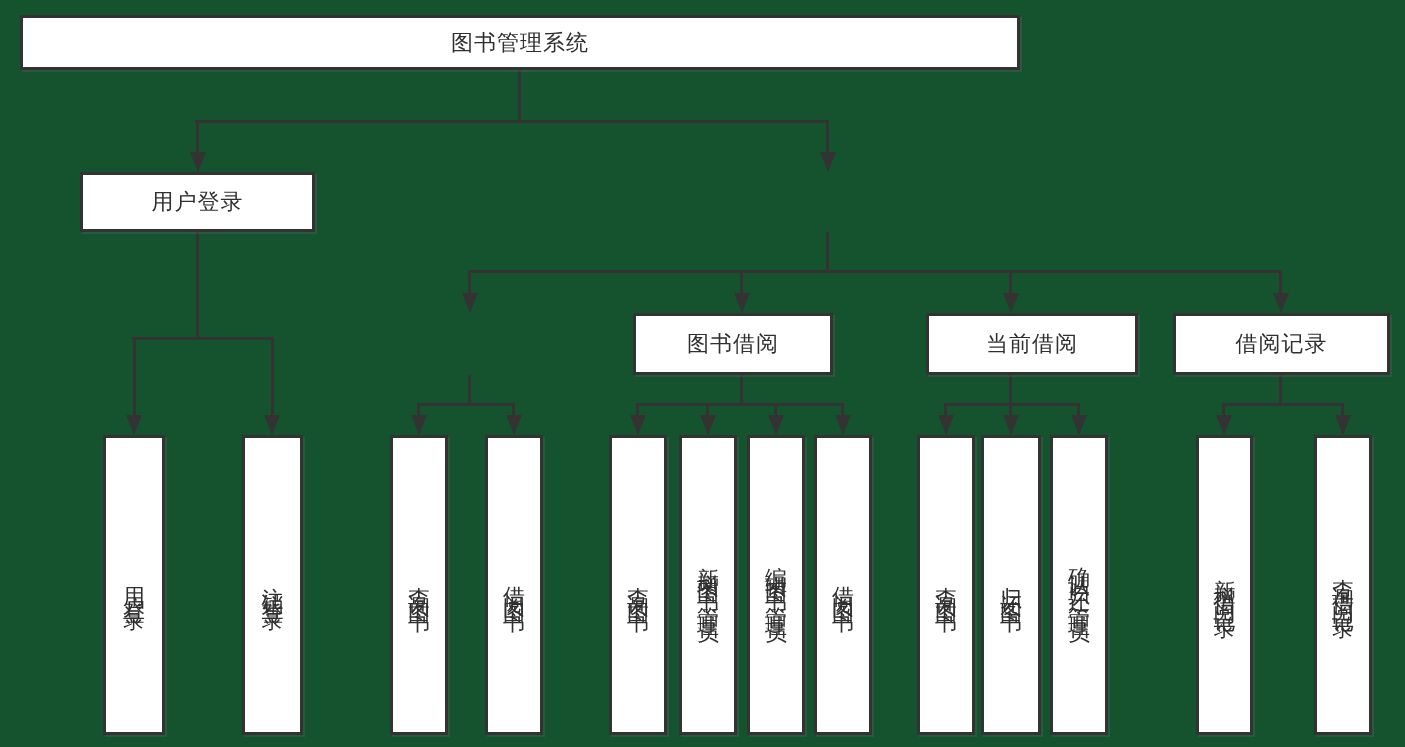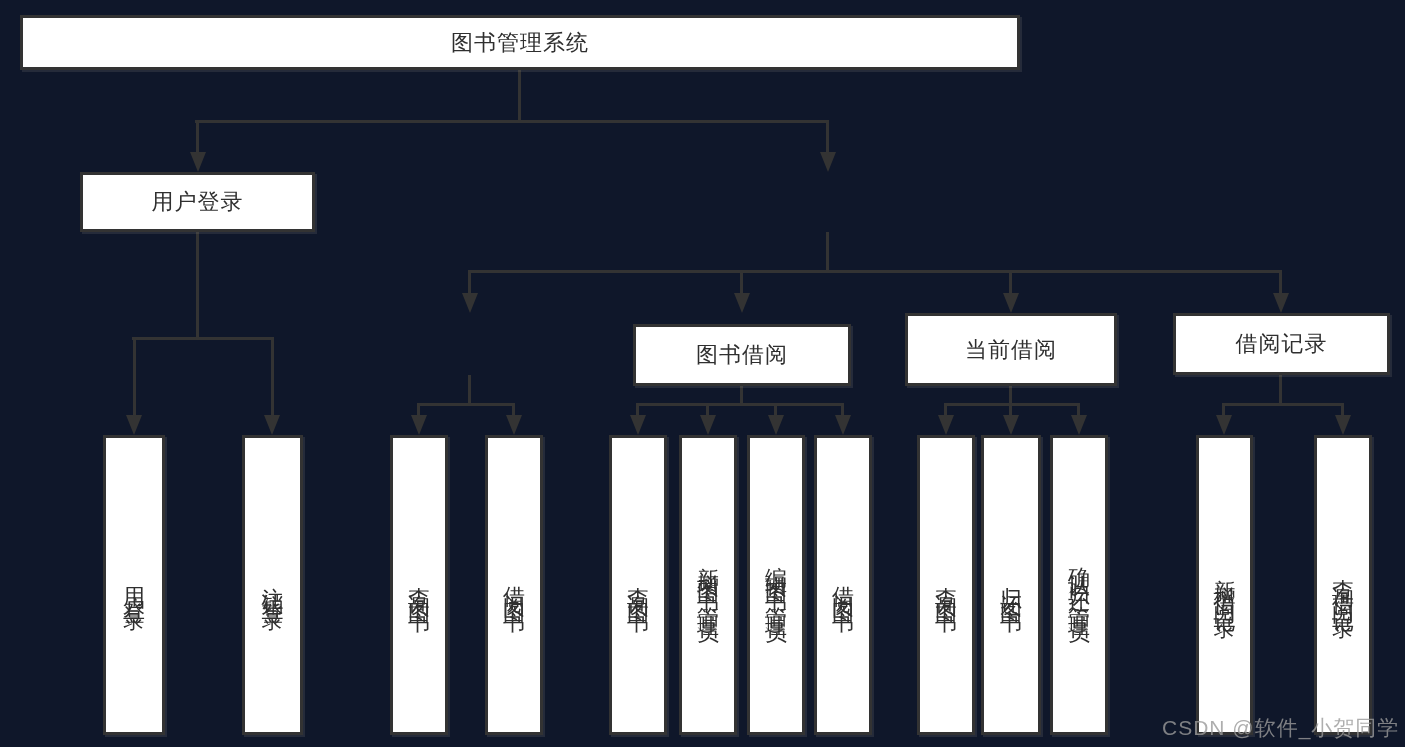--- a/index.html
+++ b/index.html
@@ -1,17 +1,17 @@
 <!DOCTYPE html>
 <html><head>
 <meta charset="utf-8">
 <style>
   html,body{margin:0;padding:0;background:#fff;}
   .canvas{
-    position:relative;width:1405px;height:747px;background:#0f172a;overflow:hidden;
+    position:relative;width:1405px;height:747px;background:#14532d;overflow:hidden;
     font-family:"Liberation Sans",sans-serif;color:#2f2f2f;
   }
   
   .v{position:absolute;width:3px;background:#333;z-index:1;}
   .h{position:absolute;height:3px;background:#333;z-index:1;}
   .a{position:absolute;width:0;height:0;z-index:1;
      border-left:8px solid transparent;border-right:8px solid transparent;border-top:20px solid #333;}
   
   .node{position:absolute;box-sizing:border-box;background:#fff;border:3px solid #333;
         display:flex;align-items:center;justify-content:center;text-align:center;
@@ -84,23 +84,23 @@
   <div class="a" style="left:1216px;top:415px;"></div>
   <div class="v" style="left:1341px;top:403px;height:14px;"></div>
   <div class="a" style="left:1335px;top:415px;"></div>
 
   <div class="node hn" style="left:20px;top:15px;width:1000px;height:55px;">图书管理系统</div>
 
   <div class="node hn" style="left:80px;top:172px;width:235px;height:60px;">用户登录</div>
 
 
 
-  <div class="node hn" style="left:633px;top:324px;width:218px;height:62px;text-align:center;">图书借阅</div>
+  <div class="node hn" style="left:633px;top:313px;width:200px;height:62px;text-align:center;">图书借阅</div>
 
-  <div class="node hn" style="left:905px;top:313px;width:212px;height:73px;">当前借阅</div>
+  <div class="node hn" style="left:926px;top:313px;width:212px;height:62px;">当前借阅</div>
 
   <div class="node hn" style="left:1173px;top:313px;width:217px;height:62px;">借阅记录</div>
 
   <div class="node vn" style="left:103px;top:435px;width:62px;height:300px;">用户登录</div>
   <div class="node vn" style="left:242px;top:435px;width:61px;height:300px;">注销登录</div>
 
   <div class="node vn" style="left:390px;top:435px;width:58px;height:300px;">查询图书</div>
   <div class="node vn" style="left:485px;top:435px;width:58px;height:300px;">借阅图书</div>
 
   <div class="node vn" style="left:609px;top:435px;width:58px;height:300px;">查询图书</div>
@@ -108,15 +108,14 @@
   <div class="node vn" style="left:747px;top:435px;width:58px;height:300px;">编辑图书（管理员）</div>
   <div class="node vn" style="left:814px;top:435px;width:58px;height:300px;">借阅图书</div>
 
   <div class="node vn" style="left:917px;top:435px;width:58px;height:300px;">查询图书</div>
   <div class="node vn" style="left:981px;top:435px;width:60px;height:300px;">归还图书</div>
   <div class="node vn" style="left:1050px;top:435px;width:58px;height:300px;">确认归还（管理员）</div>
 
   <div class="node vn" style="left:1196px;top:435px;width:57px;height:300px;">新增借阅记录</div>
   <div class="node vn" style="left:1314px;top:435px;width:58px;height:300px;">查询借阅记录</div>
 
-  <div class="wm">CSDN @软件_小贺同学</div>
 
 </div>
 
 </body></html>

